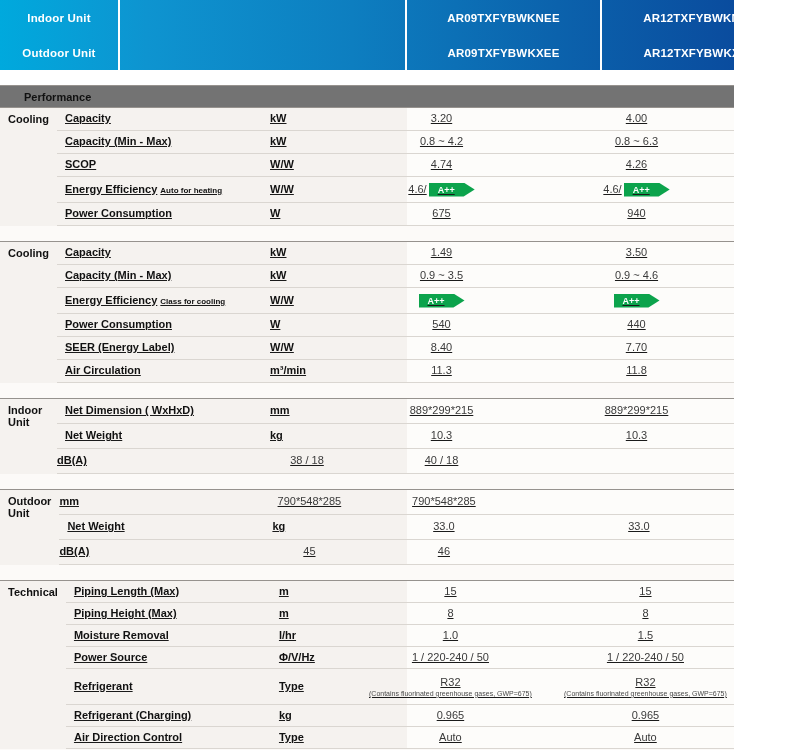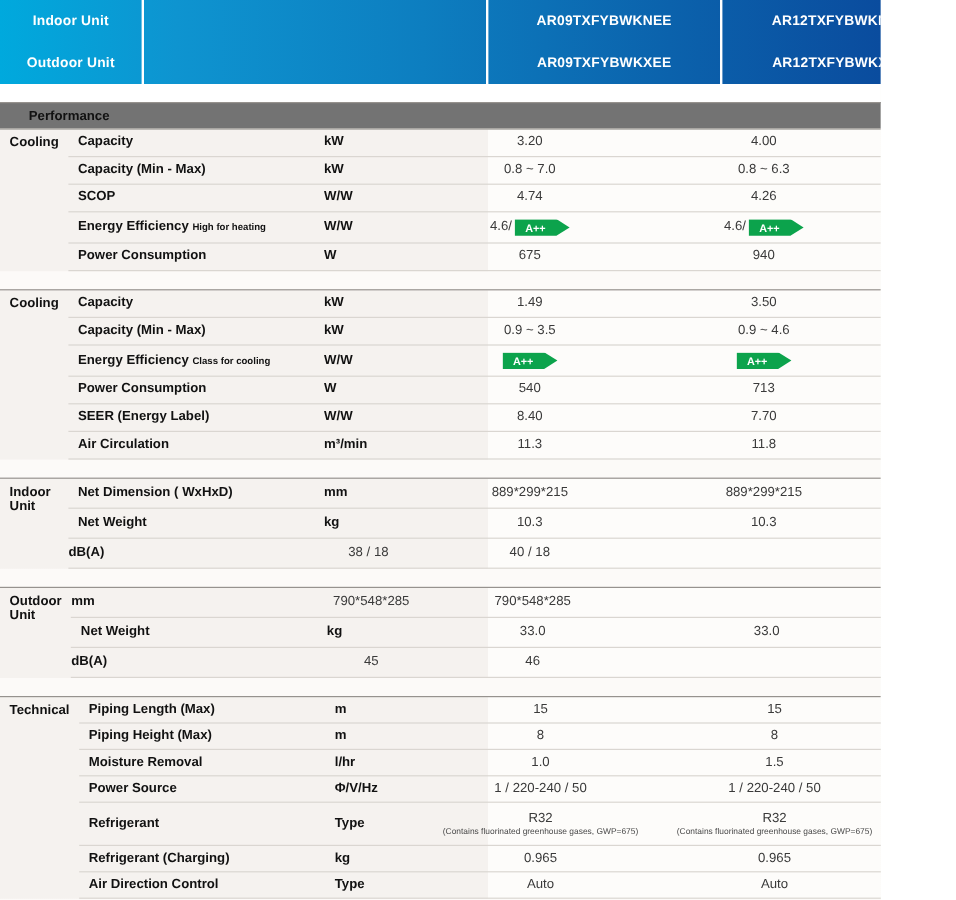--- a/index.html
+++ b/index.html
@@ -30,21 +30,21 @@
 
   
   .section {
     border-top:1px solid #96928e; display:flex; margin-bottom:15px;
     background:linear-gradient(90deg,#f5f2ef 0px,#f5f2ef 407px,#fdfcfa 407px);
   }
   .section-label { width:120px; padding:5px 8px; font-weight:bold; font-size:11px; color:#111; }
   .section-rows { flex:1; }
   .row {
     display:grid; grid-template-columns:213px 74px 195px 195px;
-    align-items:center; border-bottom:1px solid #dad6d1; min-height:23px;
+    align-items:center; border-bottom:1px solid #dad6d1; min-height:23px;text-decoration:underline;
   }
   .sec-indoor .row, .sec-outdoor .row { min-height:25px; }
   .sec-technical .row { min-height:22px; }
   .row.tall { min-height:26px; }
   .row.xtall { min-height:36px; }
   .cell { font-size:11px; line-height:1.2; }
   .cell.label { padding-left:8px; font-weight:bold; color:#111; }
   .suffix { font-size:8px; font-weight:bold; margin-left:3px; }
   .cell.unit { font-weight:bold; color:#111; }
   .cell.value { text-align:center; color:#3a3a3a; padding:2px 0; }
@@ -96,38 +96,38 @@
               <div class="vtext">3.20</div>
             </div>
             <div class="cell value">
               <div class="vtext">4.00</div>
             </div>
           </div>
           <div class="row">
             <div class="cell label"><span class="lbl">Capacity (Min - Max)</span></div>
             <div class="cell unit">kW</div>
             <div class="cell value">
-              <div class="vtext">0.8 ~ 7.0</div>
+              <div class="vtext">0.8 ~ 4.2</div>
             </div>
             <div class="cell value">
               <div class="vtext">0.8 ~ 6.3</div>
             </div>
           </div>
           <div class="row">
             <div class="cell label"><span class="lbl">SCOP</span></div>
             <div class="cell unit">W/W</div>
             <div class="cell value">
               <div class="vtext">4.74</div>
             </div>
             <div class="cell value">
               <div class="vtext">4.26</div>
             </div>
           </div>
           <div class="row tall">
-            <div class="cell label"><span class="lbl">Energy Efficiency</span><span class="suffix">High for heating</span></div>
+            <div class="cell label"><span class="lbl">Energy Efficiency</span><span class="suffix">Auto for heating</span></div>
             <div class="cell unit">W/W</div>
             <div class="cell value">
               <div class="badge-wrap">
                 <span class="badge-prefix">4.6/</span>
                 <span class="badge">A++</span>
               </div>
             </div>
             <div class="cell value">
               <div class="badge-wrap">
                 <span class="badge-prefix">4.6/</span>
@@ -184,21 +184,21 @@
               </div>
             </div>
           </div>
           <div class="row">
             <div class="cell label"><span class="lbl">Power Consumption</span></div>
             <div class="cell unit">W</div>
             <div class="cell value">
               <div class="vtext">540</div>
             </div>
             <div class="cell value">
-              <div class="vtext">713</div>
+              <div class="vtext">440</div>
             </div>
           </div>
           <div class="row">
             <div class="cell label"><span class="lbl">SEER (Energy Label)</span></div>
             <div class="cell unit">W/W</div>
             <div class="cell value">
               <div class="vtext">8.40</div>
             </div>
             <div class="cell value">
               <div class="vtext">7.70</div>

